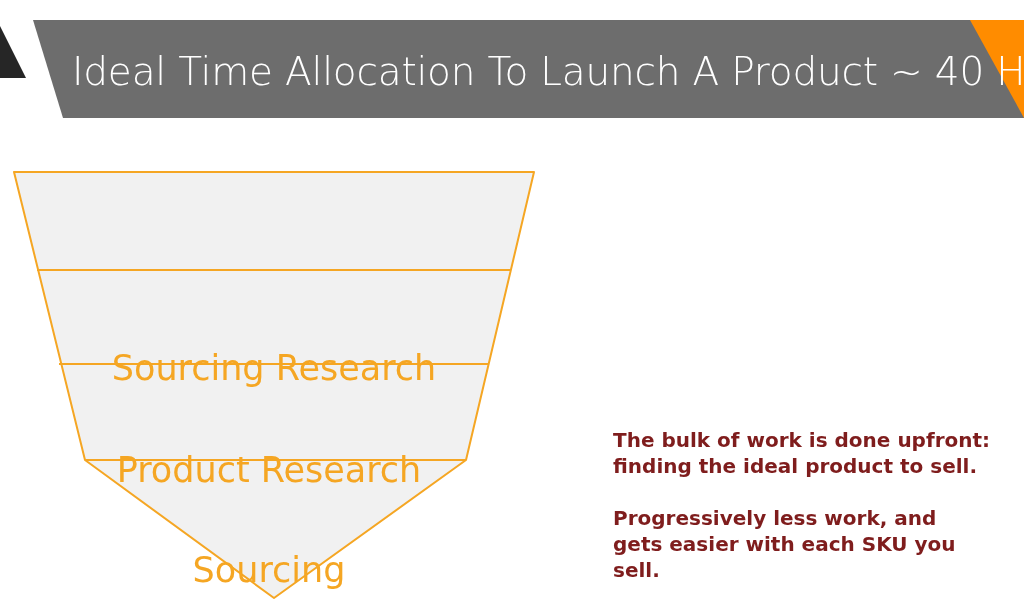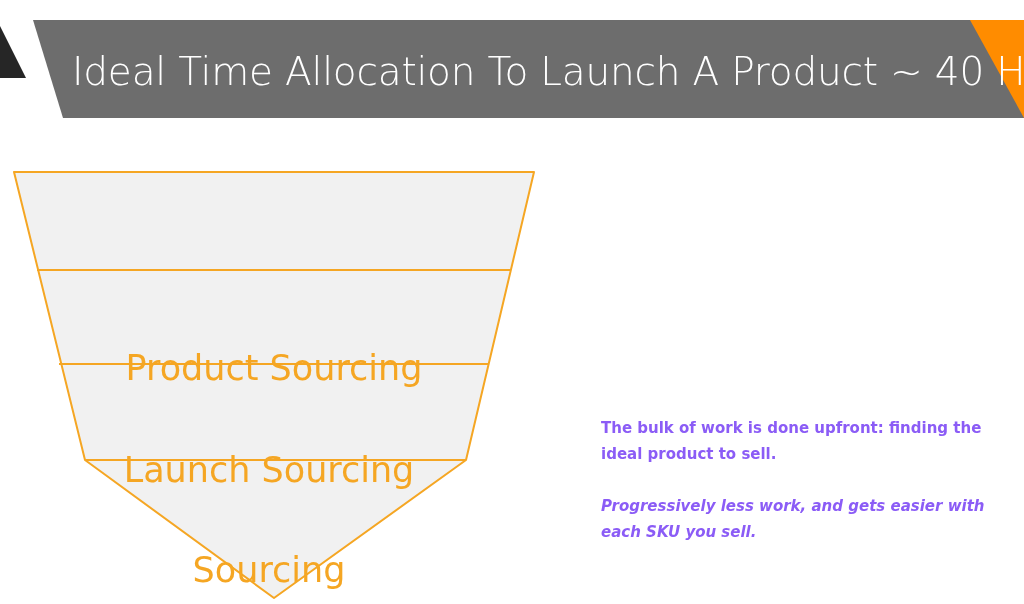--- a/index.html
+++ b/index.html
@@ -98,30 +98,29 @@
   }
 
   
   #notes {
     position: absolute;
     left: 597px;
     top: 411px;
     width: 410px;
   }
   .note-para {
-    color: #8b5cf6;
-    font-size: 15px;
+    color: #7f1d1d;
+    font-size: 20px;
     font-weight: bold;
     line-height: 26px;
     font-family: "DejaVu Sans", sans-serif;
-    margin: 4px;
+    margin: 16px;
   }
   #note-2 {
     margin-top: 26px;
-    font-style: italic;
   }
 </style>
 </head>
 <body>
 
 <div id="slide">
 
   <div id="header-banner">
     <svg id="header-svg" width="1024" height="130" viewBox="0 0 1024 130">
 
@@ -140,23 +139,23 @@
 
       <polygon points="14,22 534,22 466,310 274,448 85,310" fill="#f1f1f1" stroke="#f5a623" stroke-width="2" stroke-linejoin="round"></polygon>
 
       <line x1="37" y1="120" x2="511" y2="120" stroke="#f5a623" stroke-width="2"></line>
 
       <line x1="59" y1="214" x2="489" y2="214" stroke="#f5a623" stroke-width="2"></line>
 
       <line x1="85" y1="310" x2="466" y2="310" stroke="#f5a623" stroke-width="2"></line>
     </svg>
 
-    <div class="funnel-label" id="label-research">Product Sourcing</div>
+    <div class="funnel-label" id="label-research">Sourcing Research</div>
 
-    <div class="funnel-label" id="label-sourcing">Launch Sourcing</div>
+    <div class="funnel-label" id="label-sourcing">Product Research</div>
 
     <div class="funnel-label" id="label-importing">Sourcing</div>
 
   </div>
 
   <div id="notes">
     <p class="note-para" id="note-1">The bulk of work is done upfront: finding the ideal product to sell.</p>
     <p class="note-para" id="note-2">Progressively less work, and gets easier with each SKU you sell.</p>
   </div>
 

